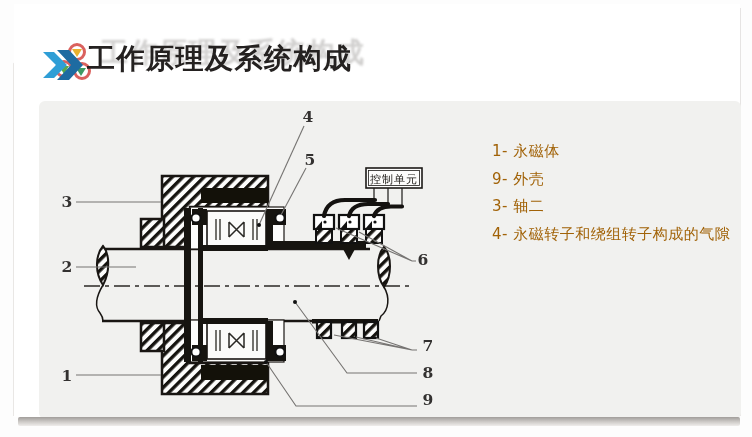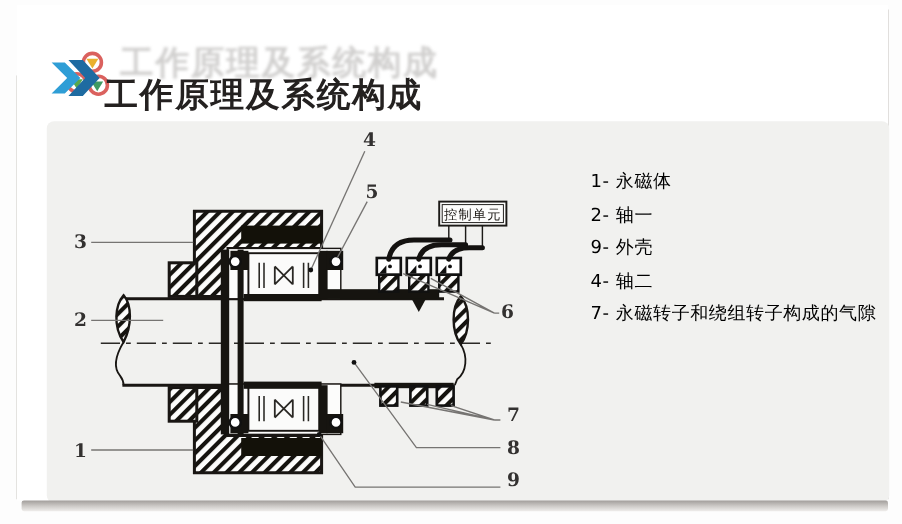--- a/index.html
+++ b/index.html
@@ -19,32 +19,32 @@
     border-radius:2px;filter:blur(.5px);
   }
   .logo{position:absolute;left:27px;top:38px;}
   .title-ghost{
     position:absolute;left:86px;top:30px;
     font-size:28px;font-weight:bold;letter-spacing:1.5px;
     color:#aba9a7;opacity:.55;filter:blur(1.3px);
     font-family:"DejaVu Sans", sans-serif;white-space:nowrap;
   }
   .title{
-    position:absolute;left:73px;top:56px;
+    position:absolute;left:73px;top:36px;
     font-size:28px;font-weight:800;letter-spacing:1.5px;
     color:#242120;font-family:"DejaVu Sans", sans-serif;white-space:nowrap;
   }
   .panel{
     position:absolute;left:25px;top:97px;width:702px;height:318px;
     background:#f1f1ef;border-radius:6px;
   }
   .diagram-svg{position:absolute;left:0;top:0;}
   .legend{
     position:absolute;left:453px;top:37px;width:245px;
-    color:#000000;font-size:15px;
+    color:#a16207;font-size:15px;
     font-family:"DejaVu Sans", sans-serif;
     text-align:center;
   }
   .legend-item{
     height:27.5px;display:flex;align-items:center;white-space:nowrap;
     letter-spacing:.5px;
   }
 </style>
 </head>
 <body>
@@ -212,22 +212,21 @@
         <text x="296" y="161">5</text>
         <text x="409" y="261">6</text>
         <text x="414" y="347">7</text>
         <text x="414" y="374">8</text>
         <text x="414" y="401">9</text>
       </g>
     </svg>
 
     <div class="legend">
       <div class="legend-item">1- 永磁体</div>
-      <div class="legend-item">2- 轴一</div>
       <div class="legend-item">9- 外壳</div>
-      <div class="legend-item">4- 轴二</div>
-      <div class="legend-item">7- 永磁转子和绕组转子构成的气隙</div>
+      <div class="legend-item">3- 轴二</div>
+      <div class="legend-item">4- 永磁转子和绕组转子构成的气隙</div>
     </div>
 
   </div>
 </div>
 
 <div class="shadow-bottom"></div>
 
 </body></html>

